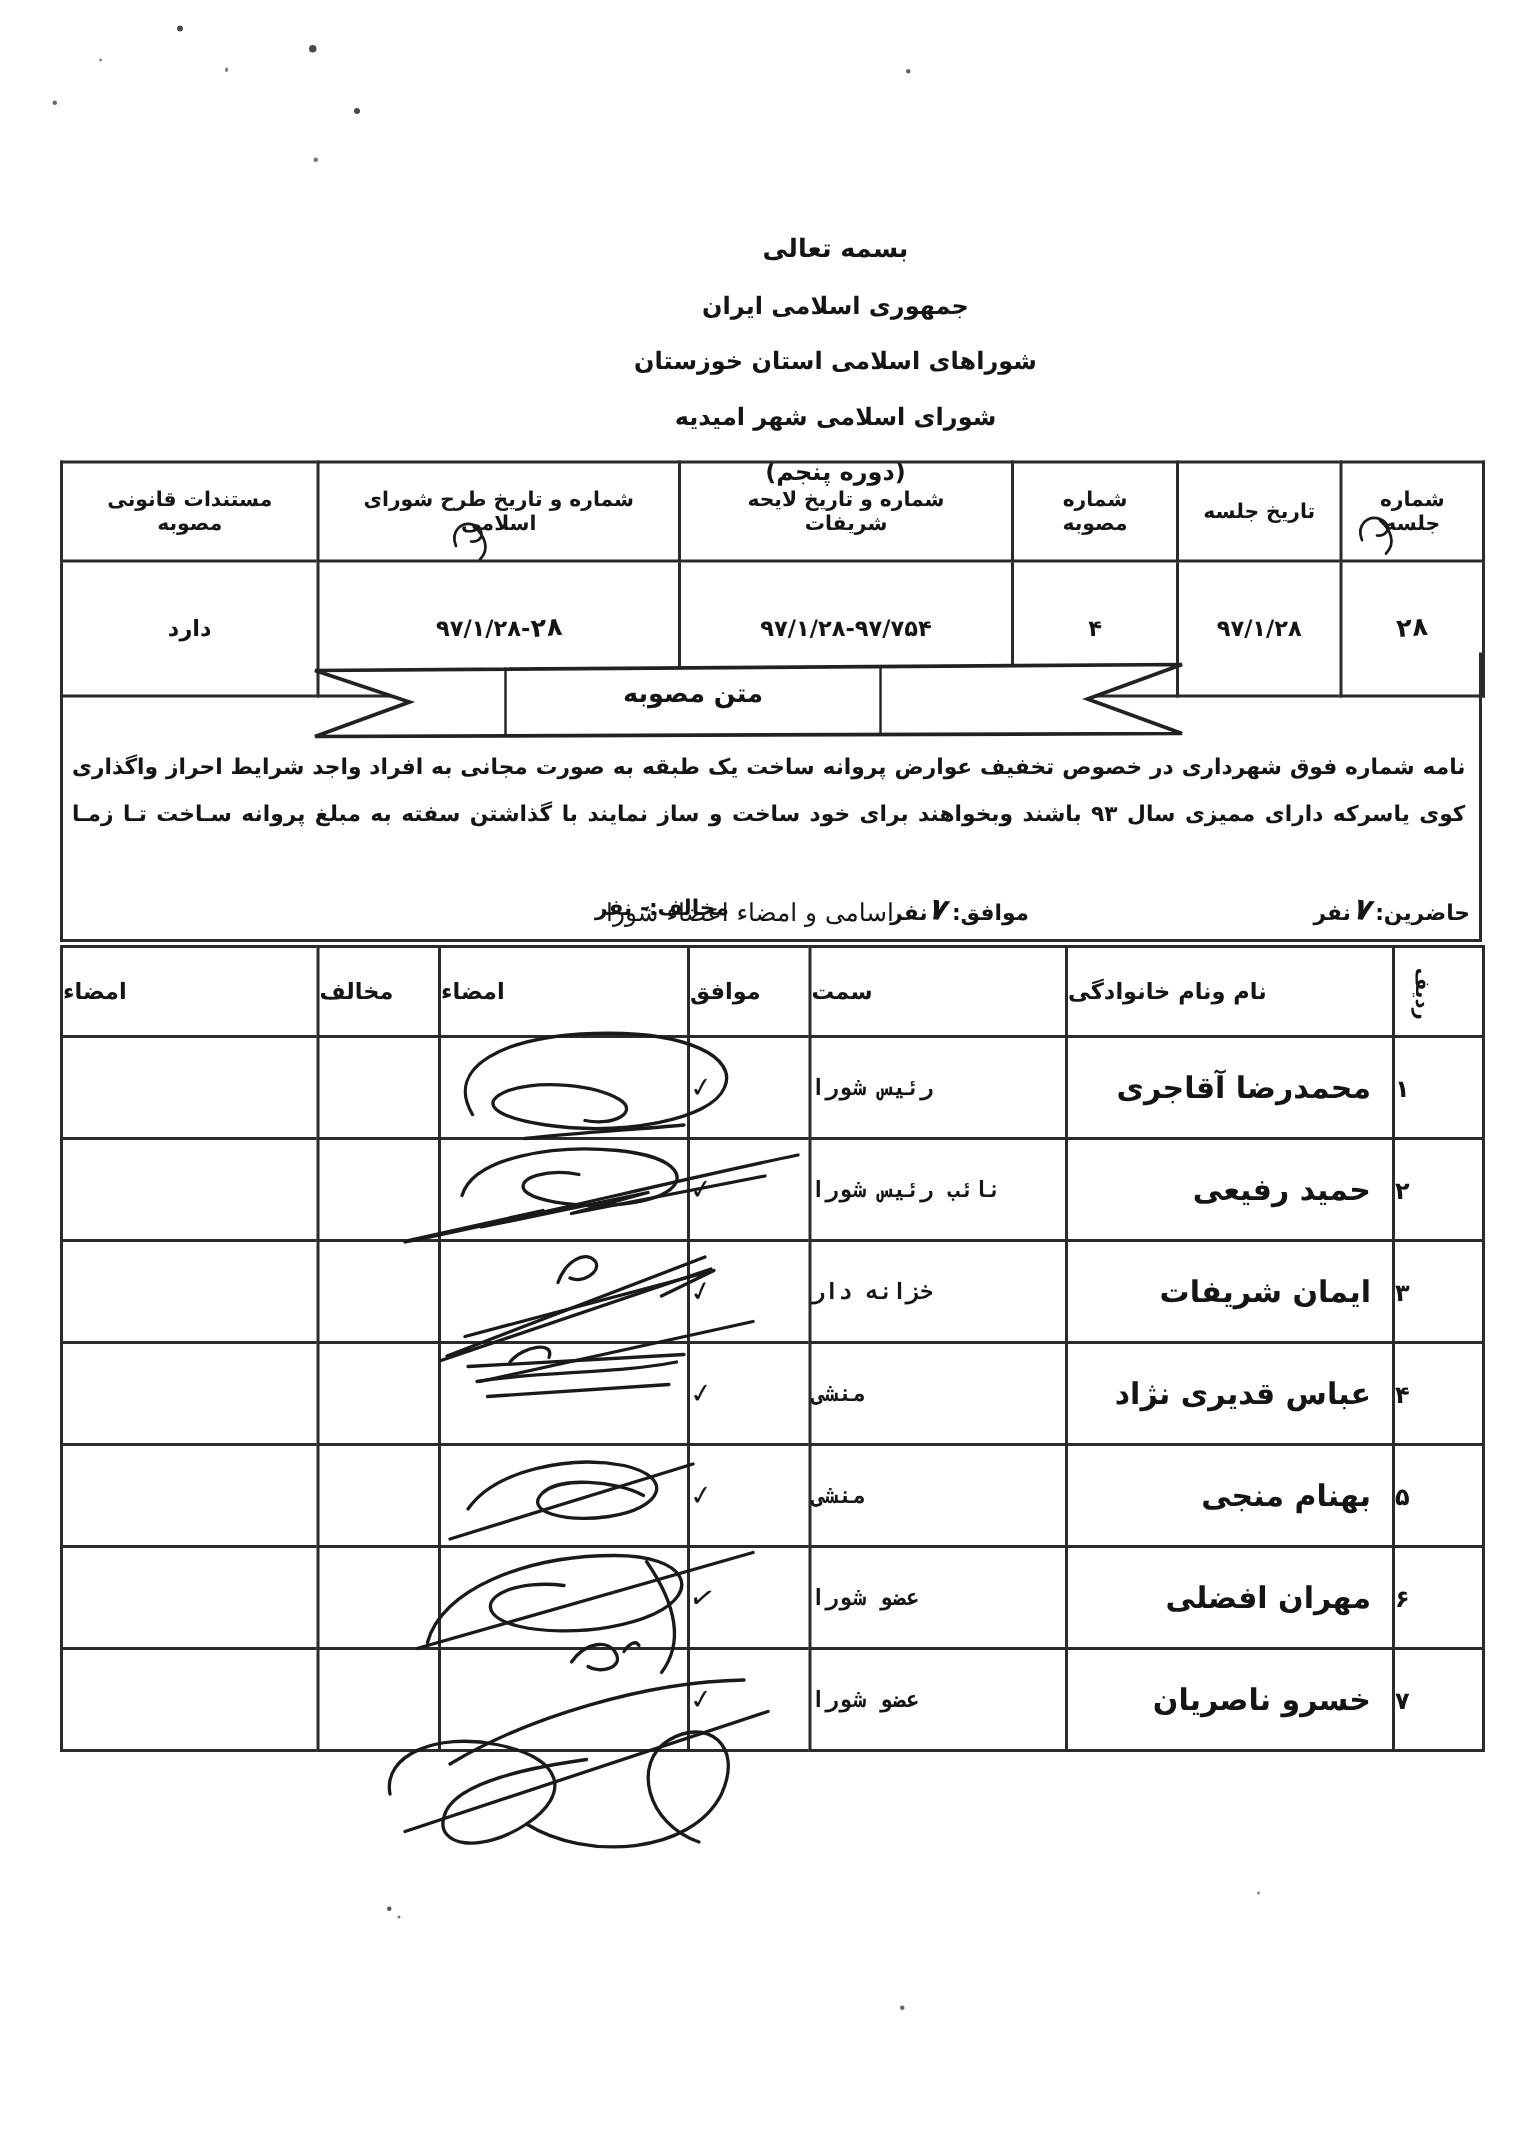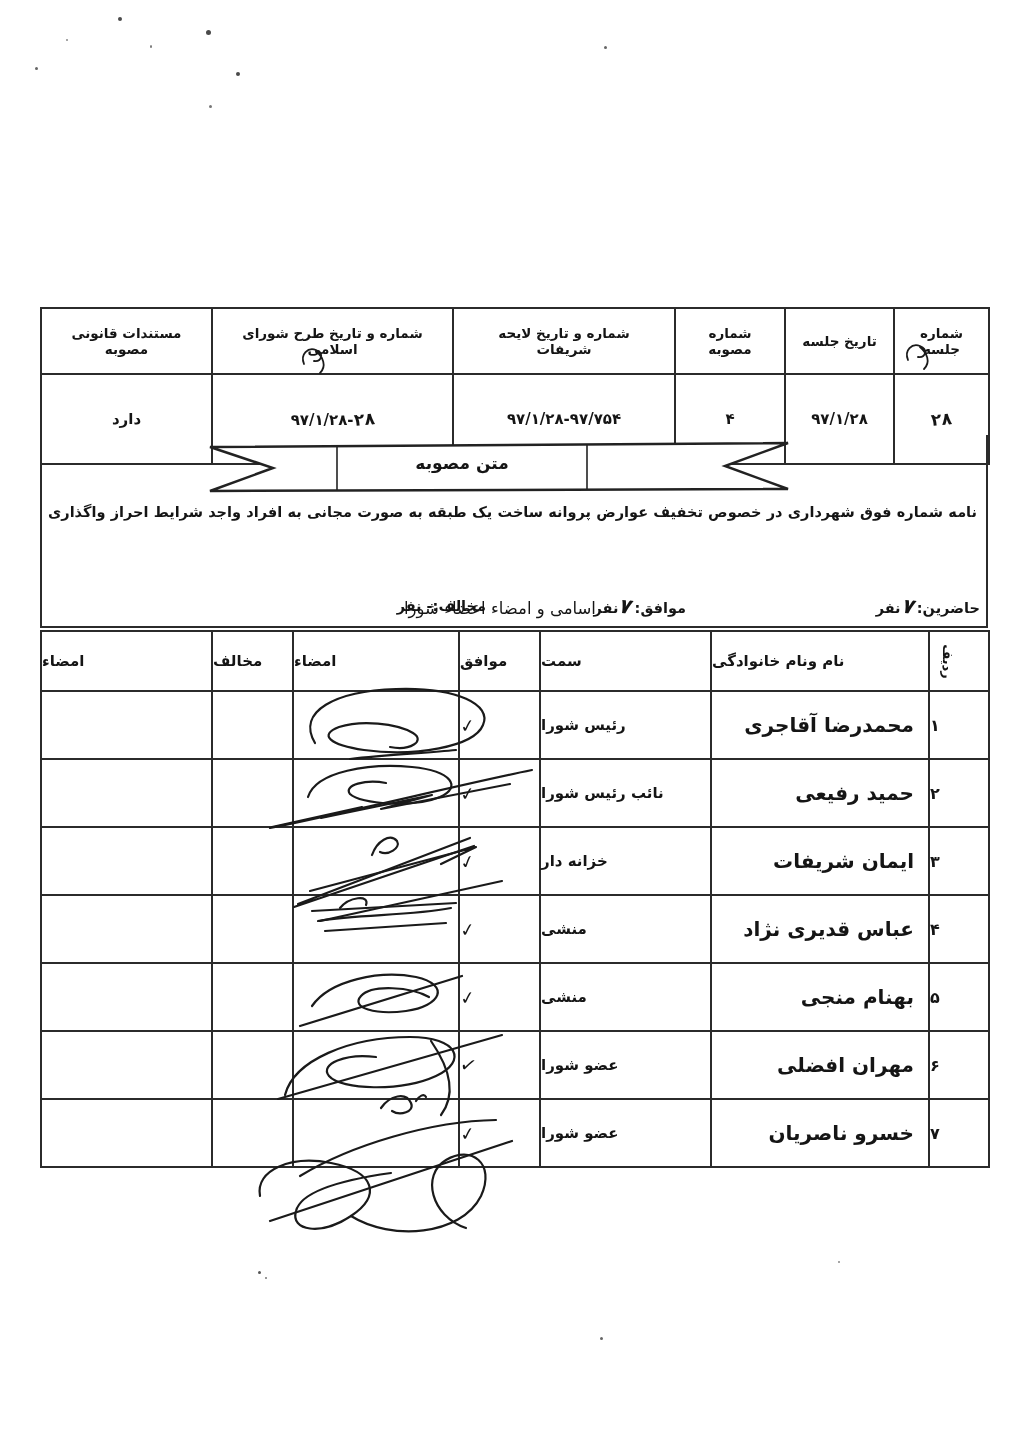--- a/index.html
+++ b/index.html
@@ -40,21 +40,21 @@
   
   .members-title{position:absolute;top:599px;left:0;right:24px;text-align:center;
     font-size:16.5px;font-weight:normal;}
   .members-table{position:absolute;left:40px;top:630px;width:948px;table-layout:fixed;}
   .members-table th,.members-table td{border:2px solid #2b2b2b;padding:0;text-align:left;vertical-align:middle;}
   .members-table th{height:58px;font-size:15px;font-weight:bold;}
   .members-table td{height:66px;font-weight:bold;}
   .rowno-vert{display:inline-block;transform:rotate(90deg);font-size:13px;letter-spacing:1px;}
   .c-no{font-size:16px;}
   .c-name{font-size:20px;text-align:right !important;padding-right:14px !important;}
-  .c-pos{font-size:15px;}
+  .c-pos{font-size:15px;font-family:Liberation Mono, monospace;}
   .check{display:inline-block;font-size:18px;transform:rotate(-8deg);}
   
   .sig-overlay{position:absolute;left:200px;top:675px;width:380px;height:575px;pointer-events:none;}
   .flourish{position:absolute;pointer-events:none;}
   .speck{position:absolute;background:#4a4a4a;border-radius:50%;}
 </style>
 </head>
 <body>
 
 <div class="page">
@@ -65,20 +65,27 @@
   <div class="speck" style="left:66px;top:39px;width:2px;height:2px;background:#888;"></div>
   <div class="speck" style="left:236px;top:72px;width:4px;height:4px;"></div>
   <div class="speck" style="left:35px;top:67px;width:3px;height:3px;background:#666;"></div>
   <div class="speck" style="left:604px;top:46px;width:3px;height:3px;background:#666;"></div>
   <div class="speck" style="left:209px;top:105px;width:3px;height:3px;background:#777;"></div>
   <div class="speck" style="left:258px;top:1271px;width:3px;height:3px;background:#555;"></div>
   <div class="speck" style="left:265px;top:1277px;width:2px;height:2px;background:#777;"></div>
   <div class="speck" style="left:600px;top:1337px;width:3px;height:3px;background:#666;"></div>
   <div class="speck" style="left:838px;top:1261px;width:2px;height:2px;background:#888;"></div>
 
+  <div class="header-block">
+    <div class="header-line first">بسمه تعالی</div>
+    <div class="header-line">جمهوری اسلامی ایران</div>
+    <div class="header-line">شوراهای اسلامی استان خوزستان</div>
+    <div class="header-line">شورای اسلامی شهر امیدیه</div>
+    <div class="header-line">(دوره پنجم)</div>
+  </div>
 
   <table class="info-table">
     <colgroup>
       <col style="width:95px">
         <col style="width:109px">
         <col style="width:110px">
       <col style="width:222px">
         <col style="width:241px">
         <col style="width:171px">
     </colgroup>
@@ -118,20 +125,21 @@
       <svg viewBox="0 0 582 54">
         <path d="M2,7 L580,3 L517,26 L580,49 L2,51 L65,28 Z" fill="#ffffff" stroke="#222" stroke-width="2.5"></path>
         <line x1="129" y1="5" x2="129" y2="50" stroke="#222" stroke-width="1.6"></line>
         <line x1="379" y1="4" x2="379" y2="49" stroke="#222" stroke-width="1.6"></line>
       </svg>
       <div class="ribbon-label">متن مصوبه</div>
     </div>
 
     <div class="res-text">
       <div class="res-line justify">نامه شماره فوق شهرداری در خصوص تخفیف عوارض پروانه ساخت یک طبقه به صورت مجانی به افراد واجد شرایط احراز واگذاری زمین هـای</div>
+      <div class="res-line justify">کوی یاسرکه دارای ممیزی سال ۹۳ باشند وبخواهند برای خود ساخت و ساز نمایند با گذاشتن سفته به مبلغ پروانه سـاخت تـا زمـا</div>
     </div>
 
     <div class="attendance">
       <span class="att-item att-present">
         <span>حاضرین:</span><span class="hw-v">۷</span><span>نفر</span>
       </span>
       <span class="att-item att-agree">
         <span>موافق:</span><span class="hw-v">۷</span><span>نفر</span>
       </span>
       <span class="att-item att-opposed">

